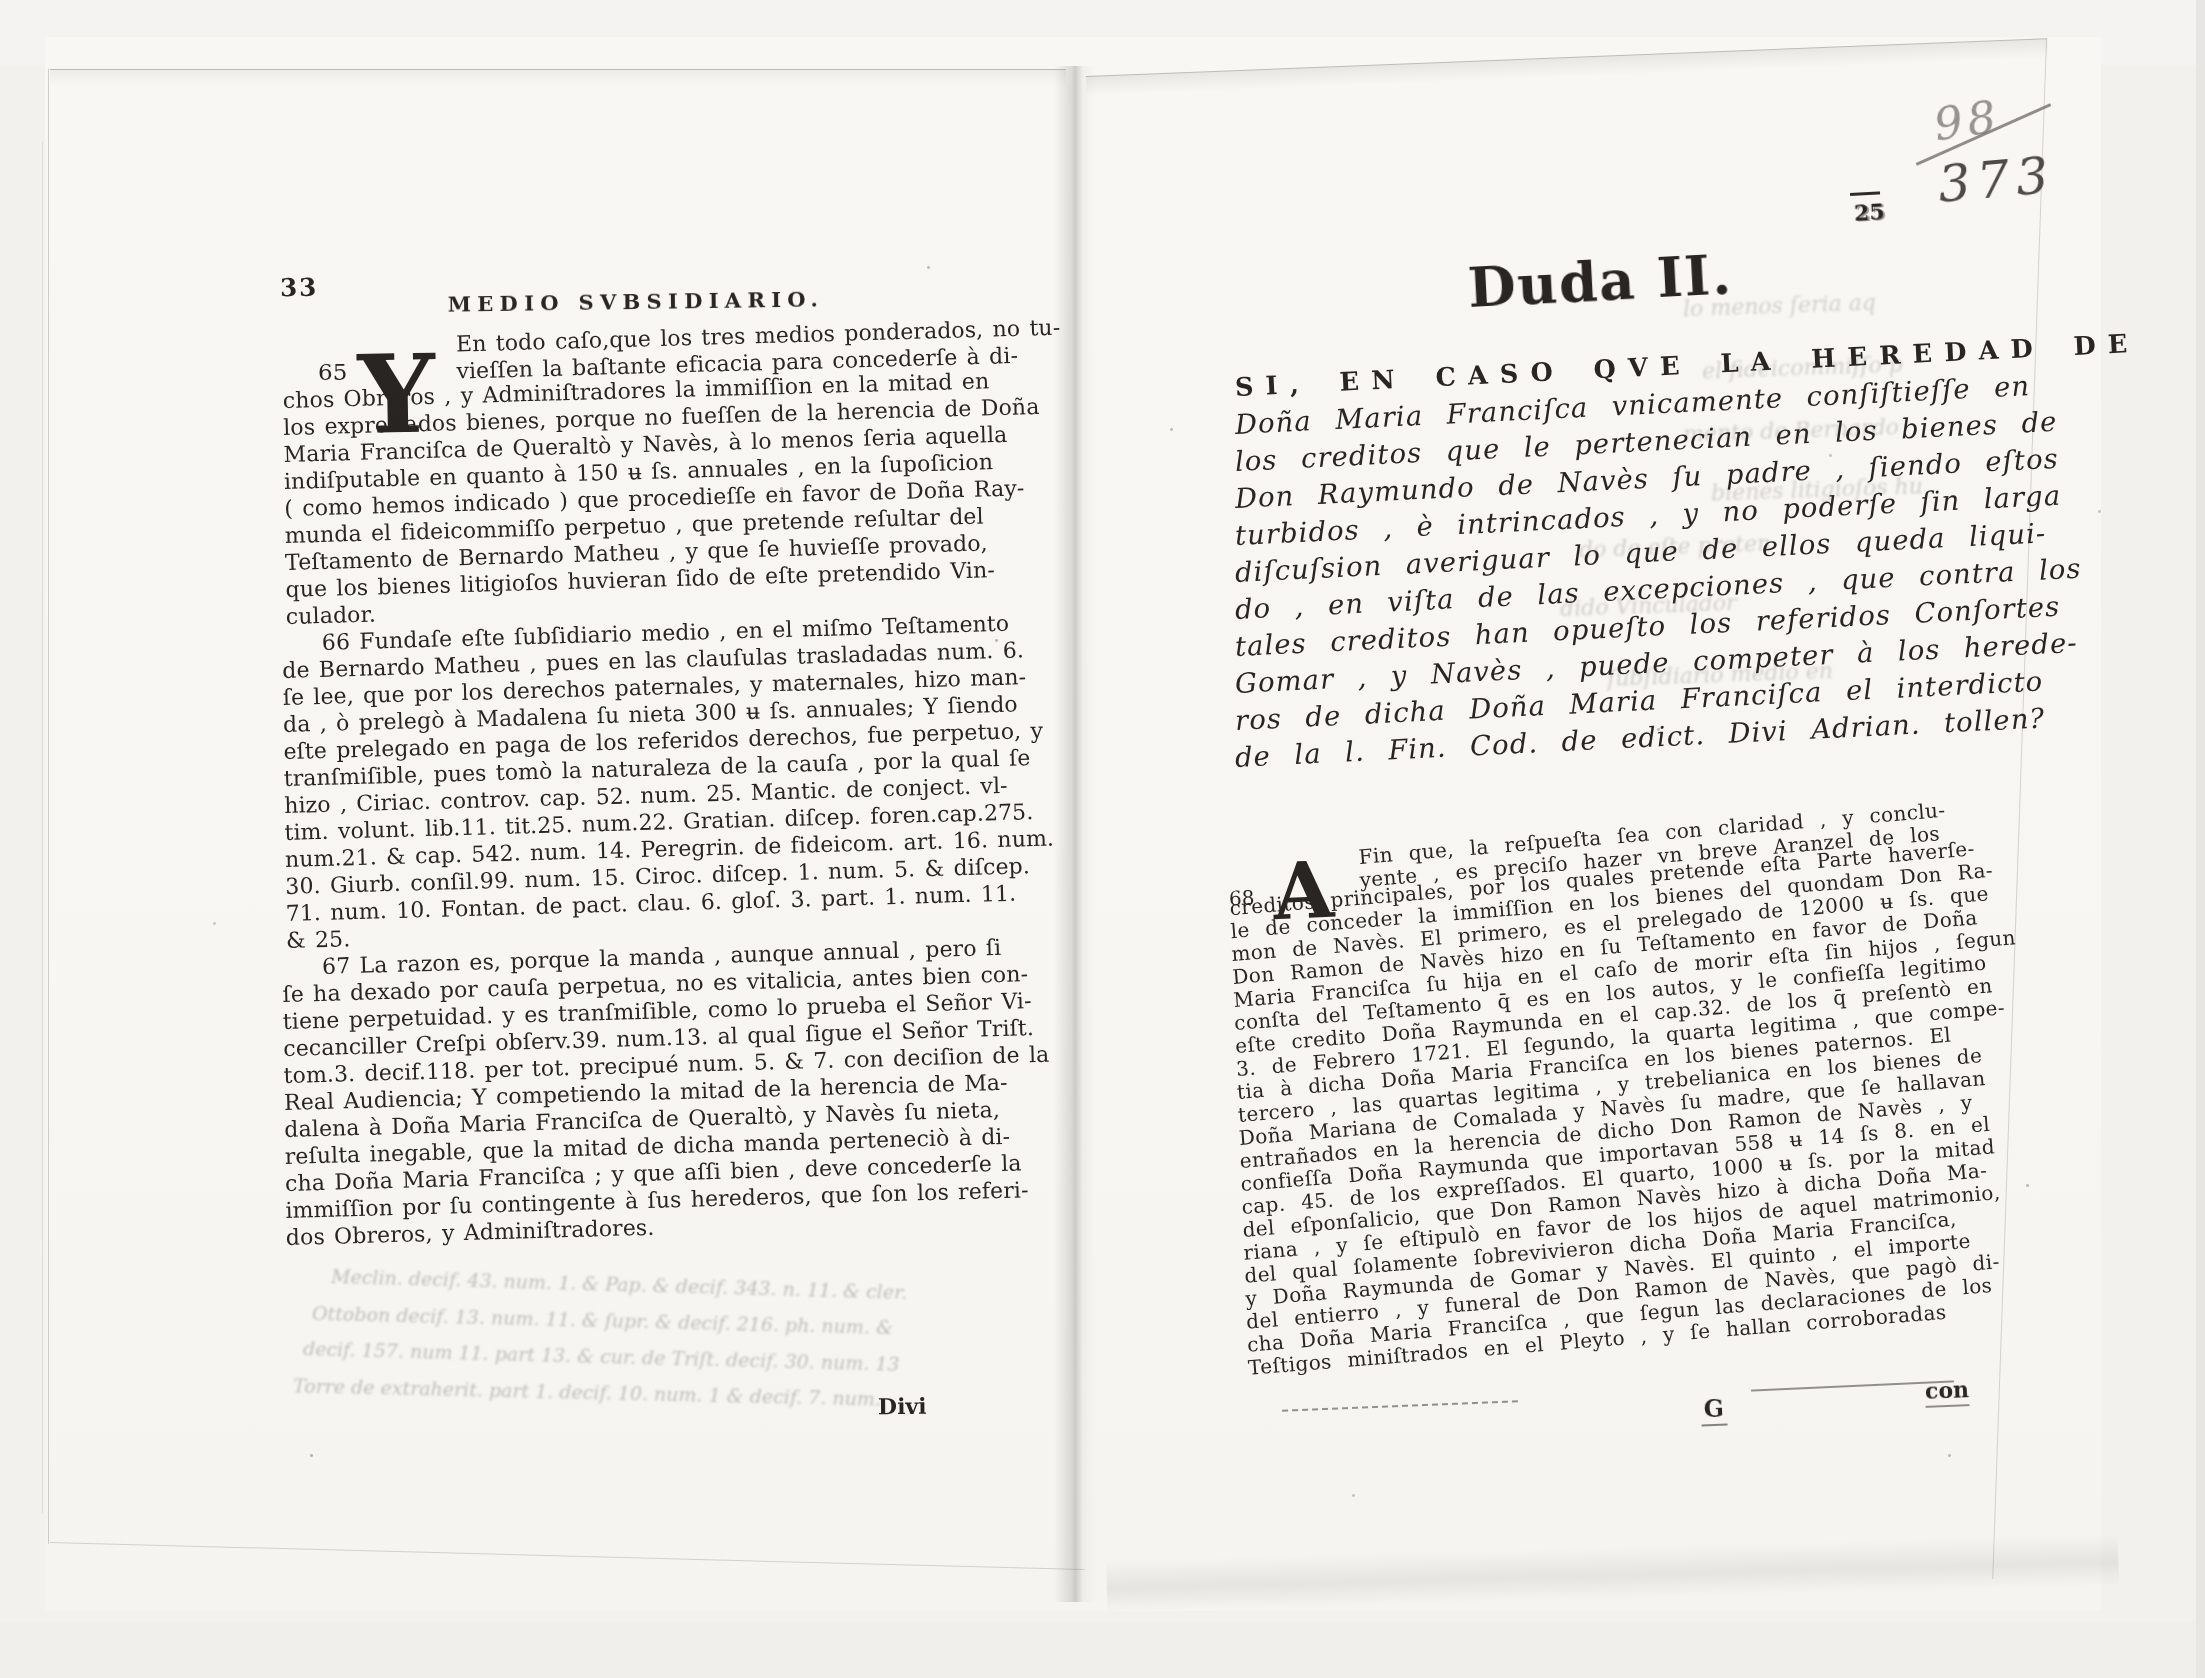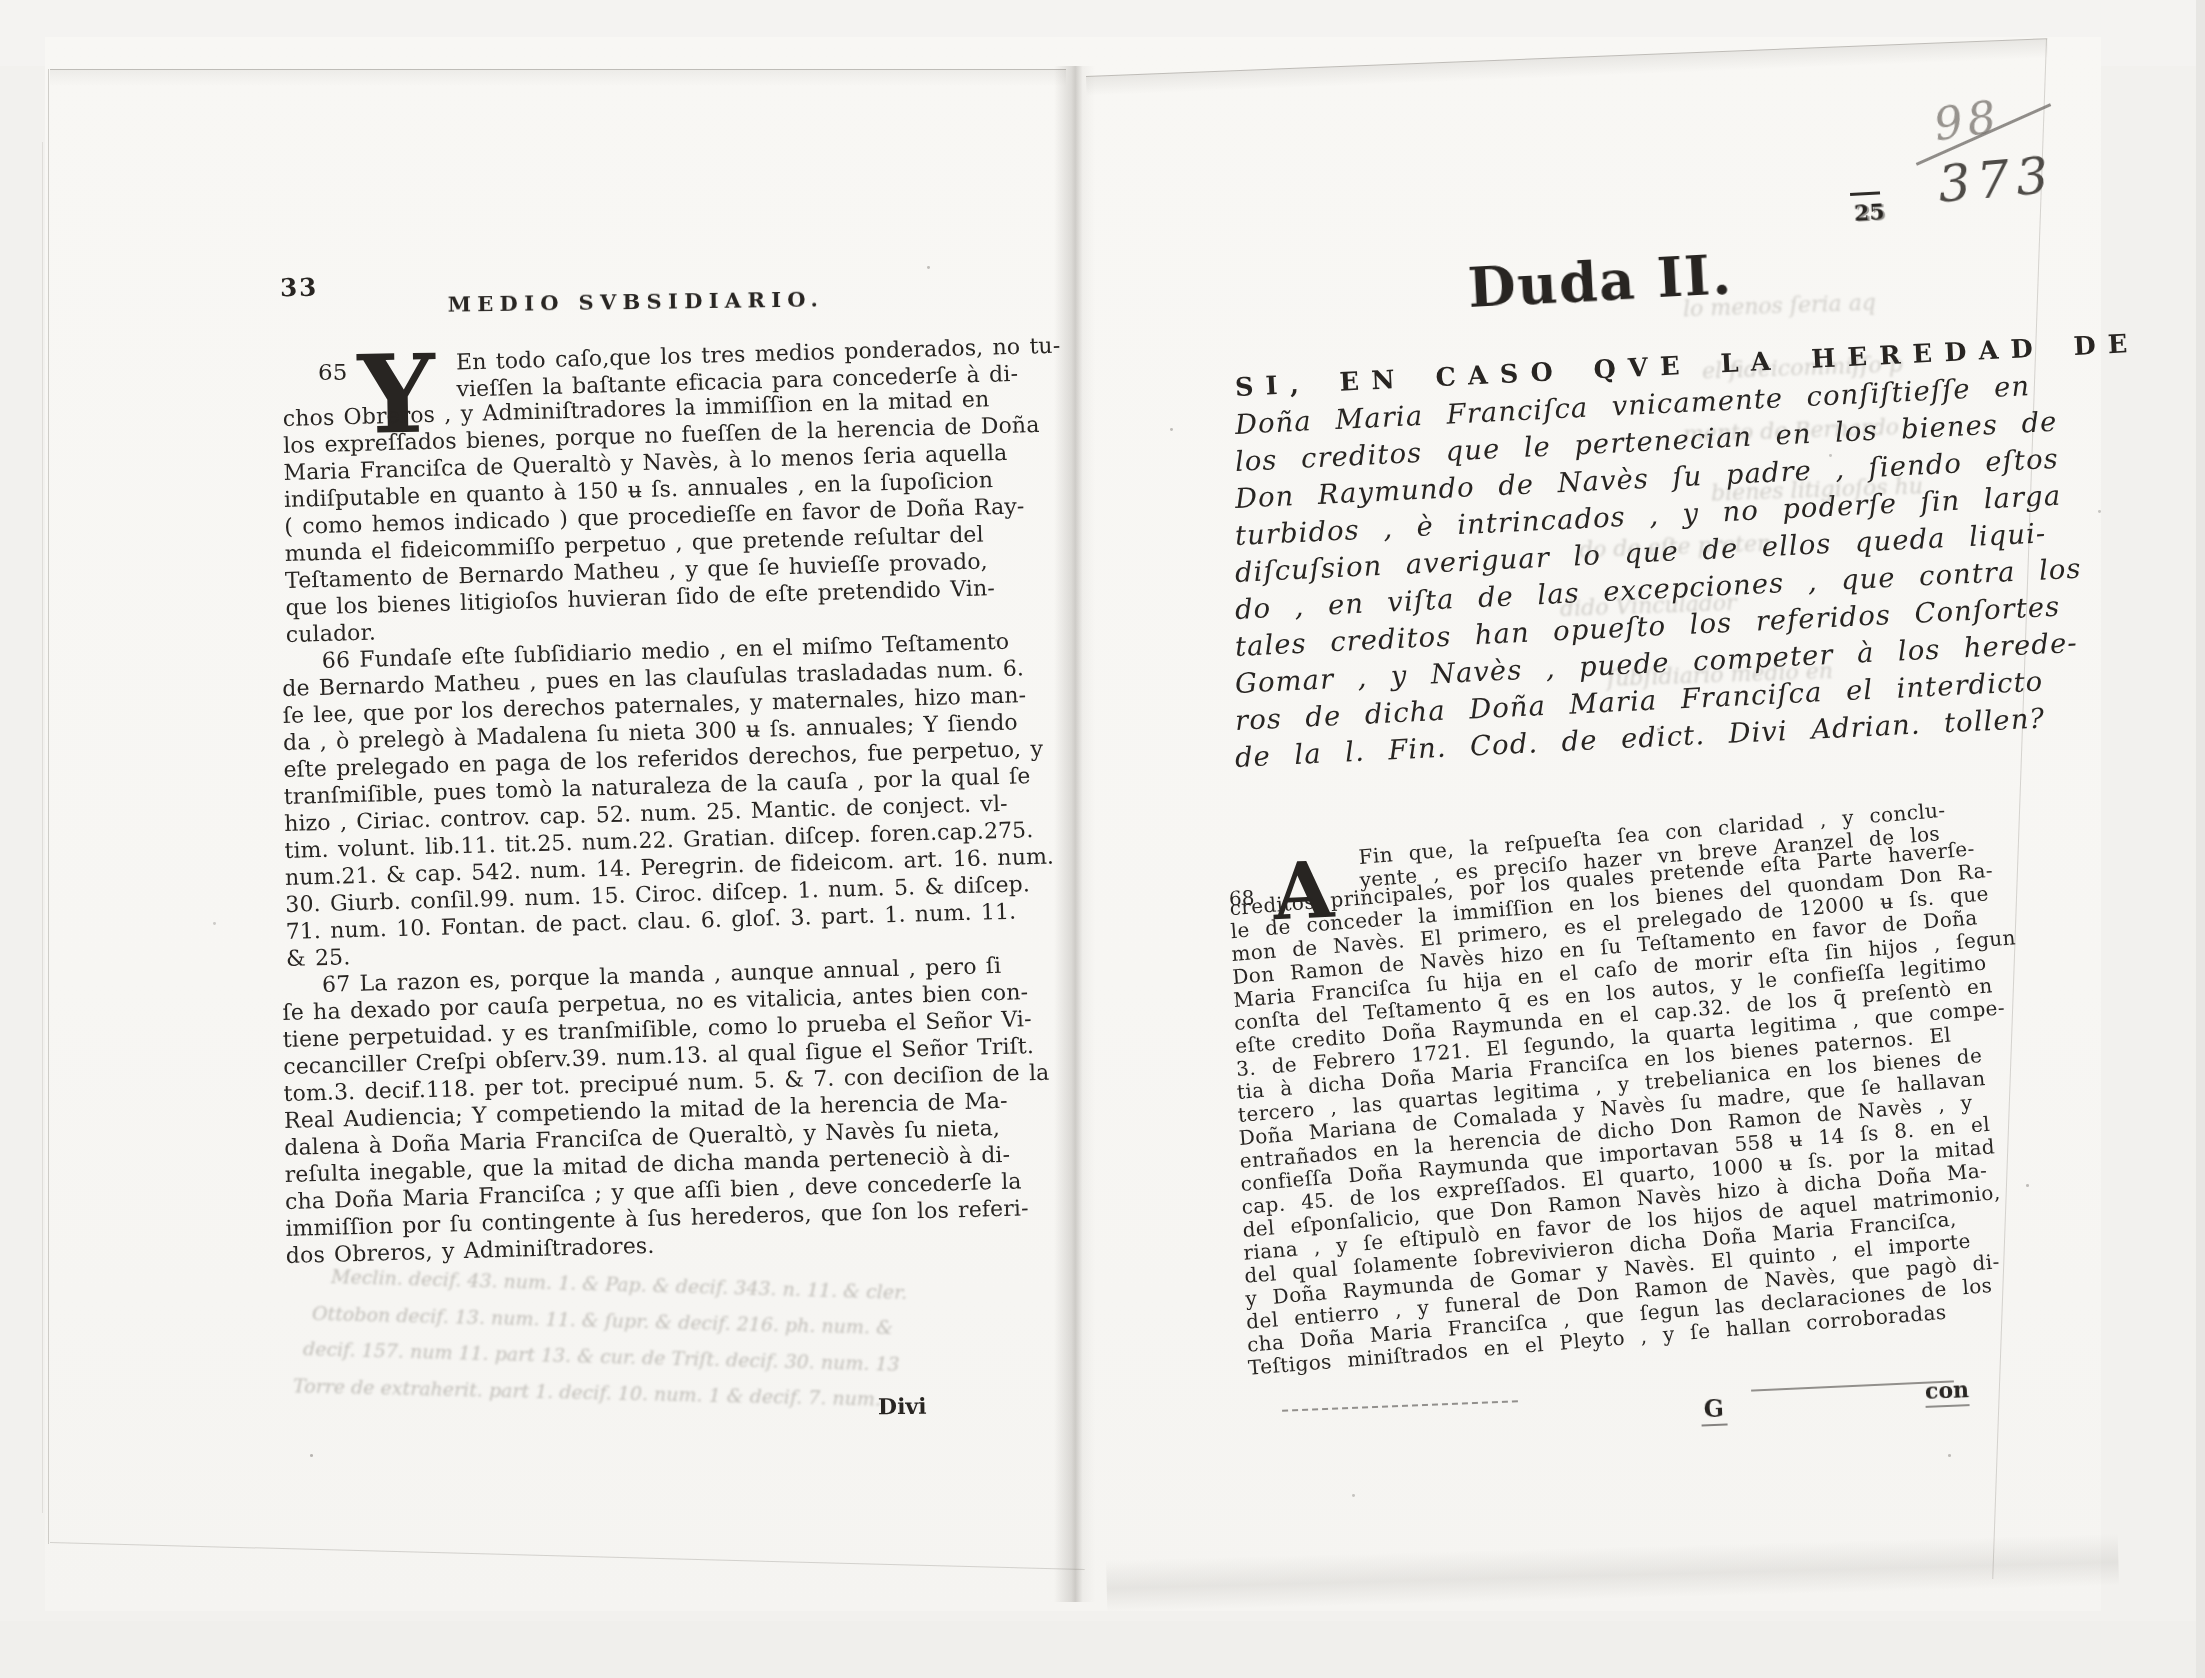--- a/index.html
+++ b/index.html
@@ -27,21 +27,21 @@
   .shadow-r-bottom{position:absolute;left:1106px;top:1560px;width:1012px;height:52px;transform:rotate(-1.5deg);transform-origin:0 0;
           background:linear-gradient(180deg,rgba(90,86,80,0),rgba(90,86,80,.10) 55%,rgba(90,86,80,0));}
   .speck{position:absolute;border-radius:50%;background:#6b6762;}
   
   .ink{color:#282522;}
   .pagenum-left{position:absolute;left:280px;top:273px;font-size:24.6px;font-weight:700;letter-spacing:1.9px;transform:rotate(-1deg);}
   .runhead{position:absolute;left:284px;top:289px;width:704px;text-align:center;
            font-size:21px;font-weight:600;letter-spacing:.30em;transform:rotate(-0.8deg);
            filter:blur(0.2px);}
   
-  .body-left{position:absolute;left:284px;top:351px;width:709px;font-size:22px;line-height:27px;
+  .body-left{position:absolute;left:284px;top:333px;width:709px;font-size:22px;line-height:27px;
              word-spacing:.10em;letter-spacing:.005em;}
   .body-left div{white-space:nowrap;transform:rotate(-0.8deg);transform-origin:0 50%;}
   .p65 div:nth-child(-n+2){margin-left:174px;}
   .p66 div:first-child,.p67 div:first-child{padding-left:40px;}
   .dropcap-left{position:absolute;left:358px;top:354px;font-size:108px;line-height:80px;font-weight:600;transform:rotate(-1deg);}
   .p65num{position:absolute;left:318px;top:359px;font-size:23px;filter:blur(0.2px);}
   .catchword-left{position:absolute;left:878px;top:1393px;font-size:22px;font-weight:600;transform:rotate(-0.5deg);}
   
   .pagenum-right{position:absolute;left:1854px;top:199px;font-size:22px;font-weight:700;
                  filter:blur(0.5px);text-shadow:1.9px 0.9px 0 rgba(40,37,34,.45);transform:rotate(-3deg);}

